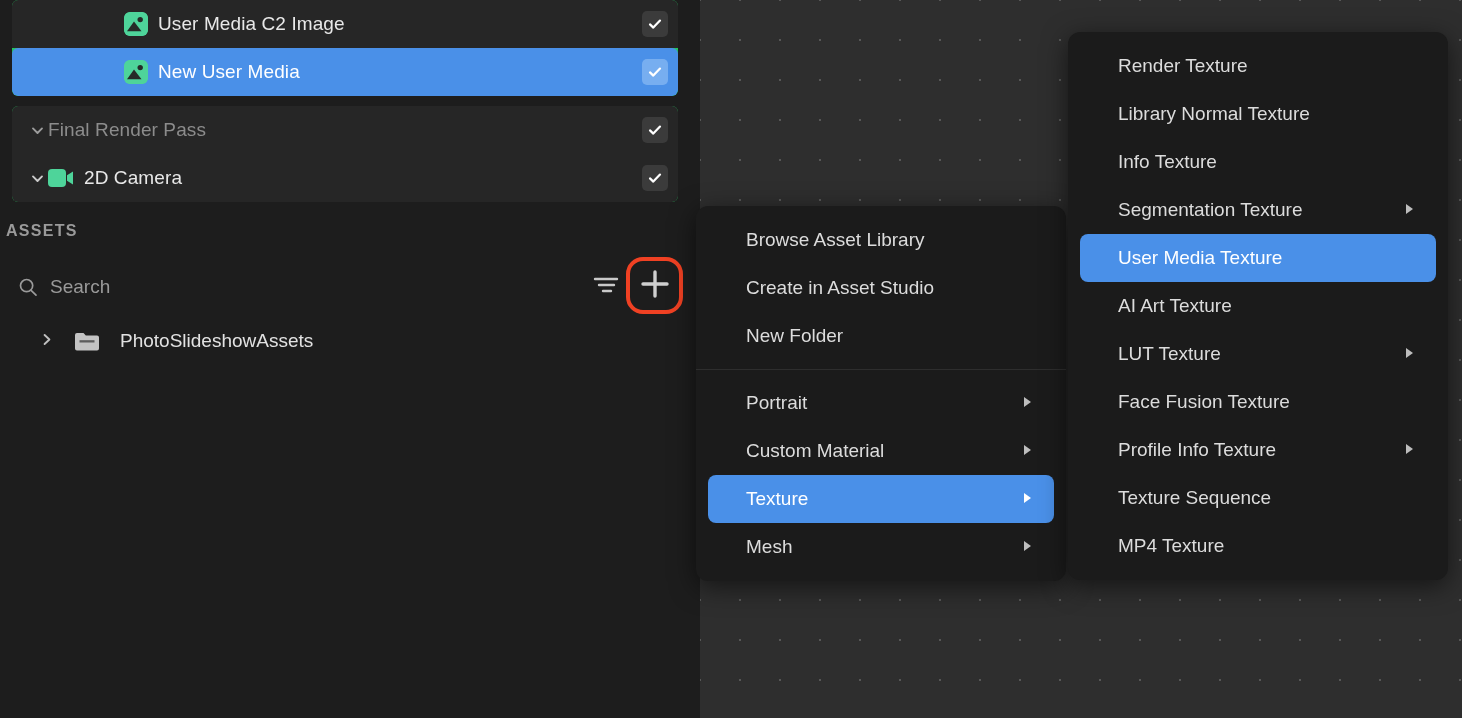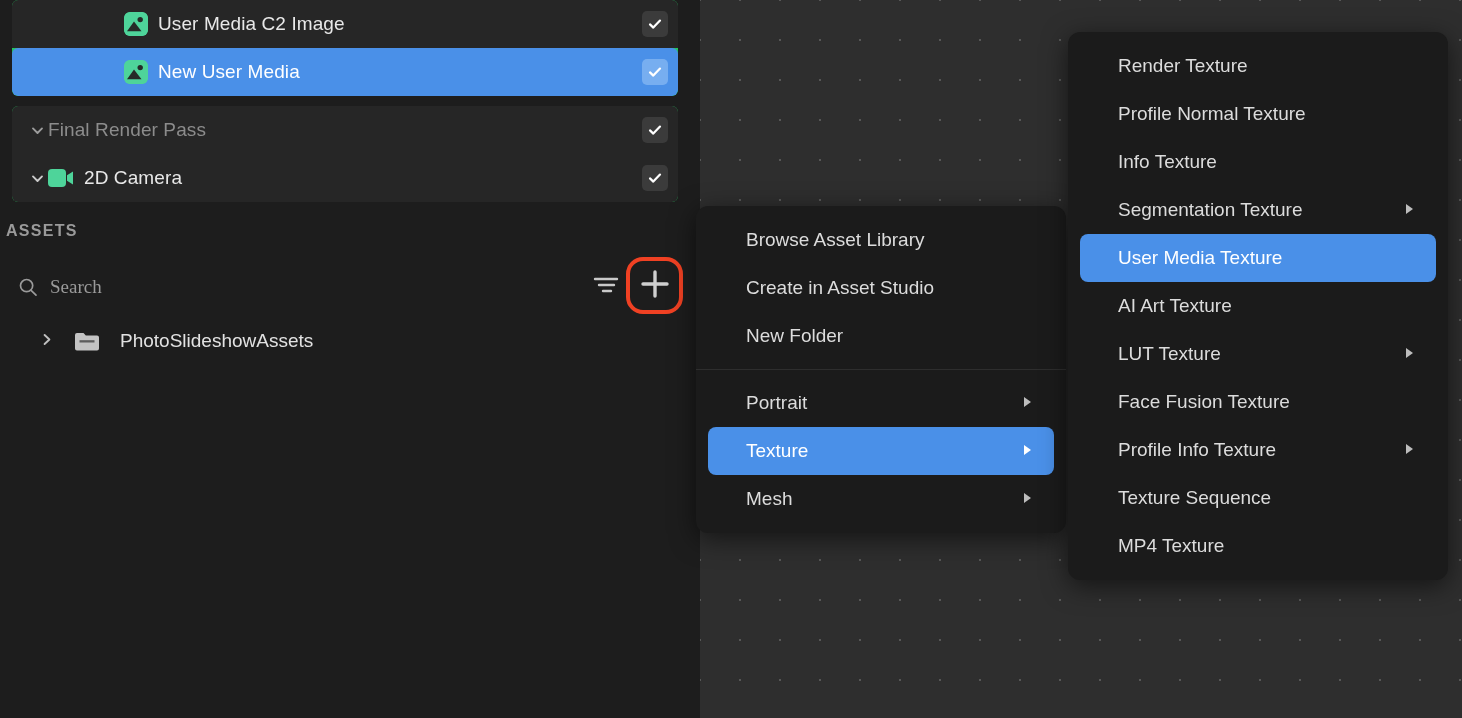--- a/index.html
+++ b/index.html
@@ -102,21 +102,21 @@
   .assets-toolbar {
     position: absolute; left: 0; top: 56px; width: 694px; height: 48px;
   }
   .search-wrap {
     position: absolute; left: 18px; top: 8px;
     display: flex; align-items: center; gap: 12px;
   }
   .search-icon { width: 20px; height: 20px; display:block; }
   .search-input {
     background: transparent; border: none; outline: none;
-    font-family: Liberation Serif, serif;
+    font-family: Liberation Sans, sans-serif;
     font-size: 19px; color: #f0abfc; width: 330px;
   }
   .search-input::placeholder { color: #9a9a9a; }
   .filter-btn {
     position: absolute; left: 592px; top: 272px;
     width: 28px; height: 24px;
   }
   .plus-btn {
     position: absolute; left: 637px; top: 266px;
     width: 36px; height: 36px;
@@ -322,40 +322,46 @@
       <div class="menu-item">
         <span class="mlabel">New Folder</span>
       </div>
       <div class="menu-sep"></div>
       <div class="menu-item">
         <span class="mlabel">Portrait</span>
         <span class="arrow"><svg width="9" height="12" viewBox="0 0 9 12">
             <path d="M1 1 L8 6 L1 11 Z" fill="#bdbdbd"></path>
           </svg></span>
       </div>
+      <div class="menu-item">
+        <span class="mlabel">Custom Material</span>
+        <span class="arrow"><svg width="9" height="12" viewBox="0 0 9 12">
+            <path d="M1 1 L8 6 L1 11 Z" fill="#bdbdbd"></path>
+          </svg></span>
+      </div>
       <div class="menu-item active">
         <span class="mlabel">Texture</span>
         <span class="arrow"><svg width="9" height="12" viewBox="0 0 9 12">
             <path d="M1 1 L8 6 L1 11 Z" fill="#ffffff"></path>
           </svg></span>
       </div>
       <div class="menu-item">
         <span class="mlabel">Mesh</span>
         <span class="arrow"><svg width="9" height="12" viewBox="0 0 9 12">
             <path d="M1 1 L8 6 L1 11 Z" fill="#bdbdbd"></path>
           </svg></span>
       </div>
     </div>
 
   <div class="menu menu-sub" id="menu-sub">
       <div class="menu-item">
         <span class="mlabel">Render Texture</span>
       </div>
       <div class="menu-item">
-        <span class="mlabel">Profile Normal Texture</span>
+        <span class="mlabel">Library Normal Texture</span>
       </div>
       <div class="menu-item">
         <span class="mlabel">Info Texture</span>
       </div>
       <div class="menu-item">
         <span class="mlabel">Segmentation Texture</span>
         <span class="arrow"><svg width="9" height="12" viewBox="0 0 9 12">
             <path d="M1 1 L8 6 L1 11 Z" fill="#bdbdbd"></path>
           </svg></span>
       </div>

